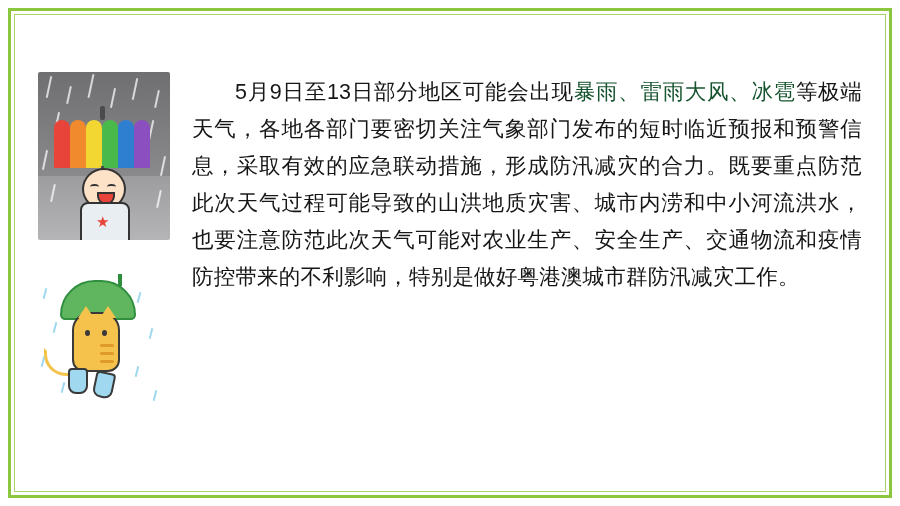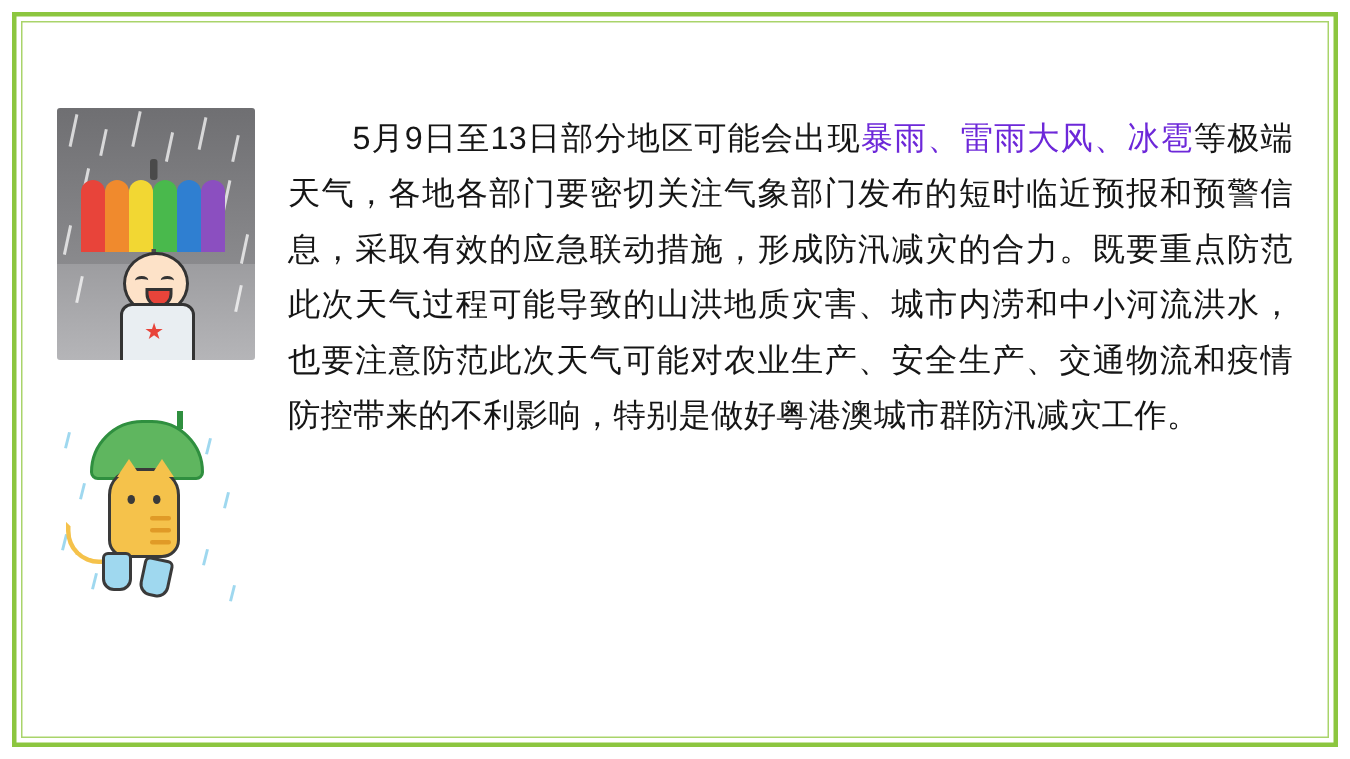--- a/index.html
+++ b/index.html
@@ -253,21 +253,21 @@
     margin: 0 0 2px 0;
     font-family: "Liberation Sans", sans-serif;
     font-size: 21.5px;
     line-height: 37px;
     color: #161616;
     text-align: justify;
     text-indent: 2em;
     letter-spacing: 0.2px;
   }
   .hl {
-    color: #6d28d9;
+    color: #14532d;
     margin-top: 17px;
   }
 </style>
 </head>
 <body>
 
 <div class="slide">
 
   <div class="frame-outer"></div>
   <div class="frame-inner"></div>

